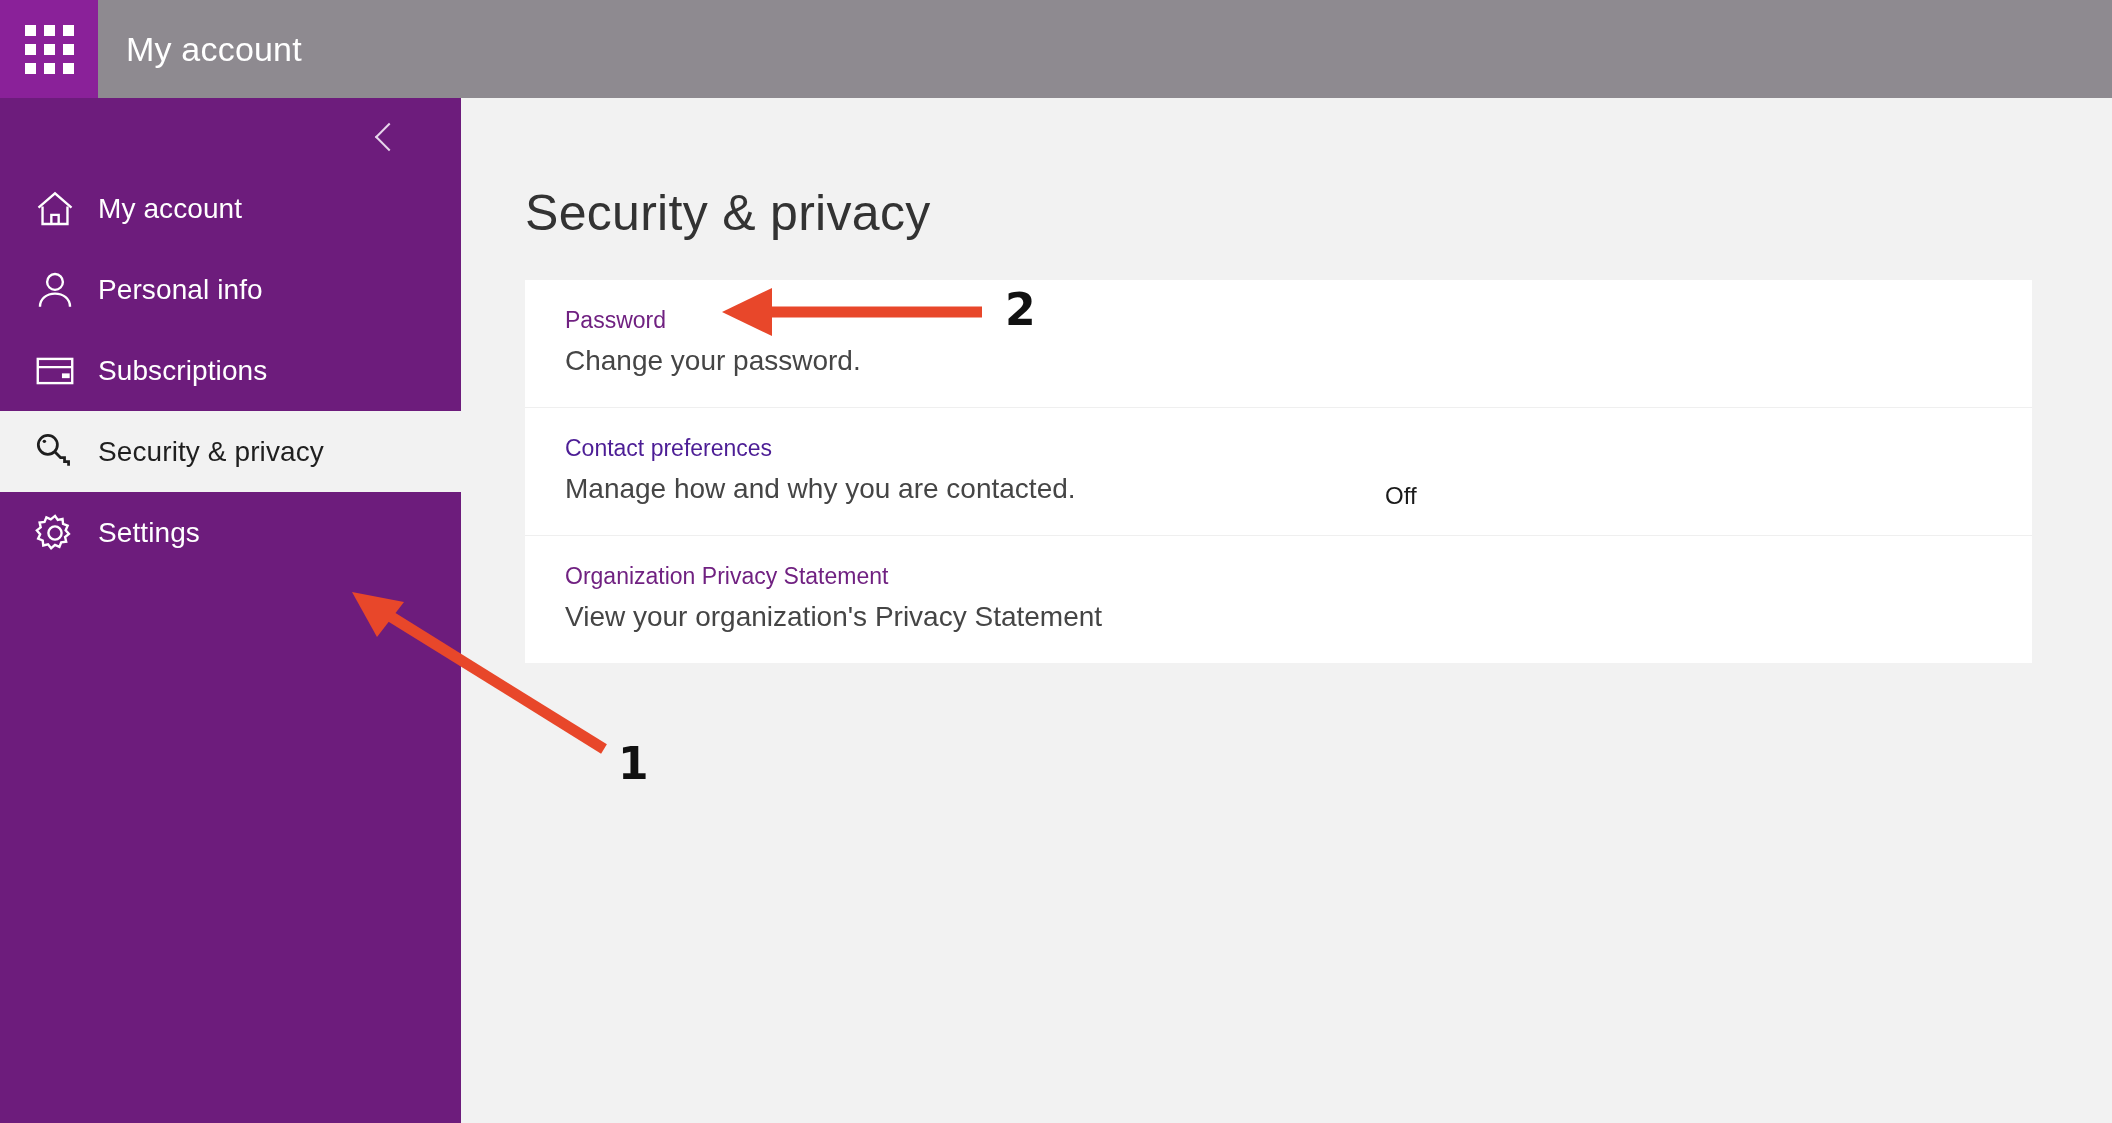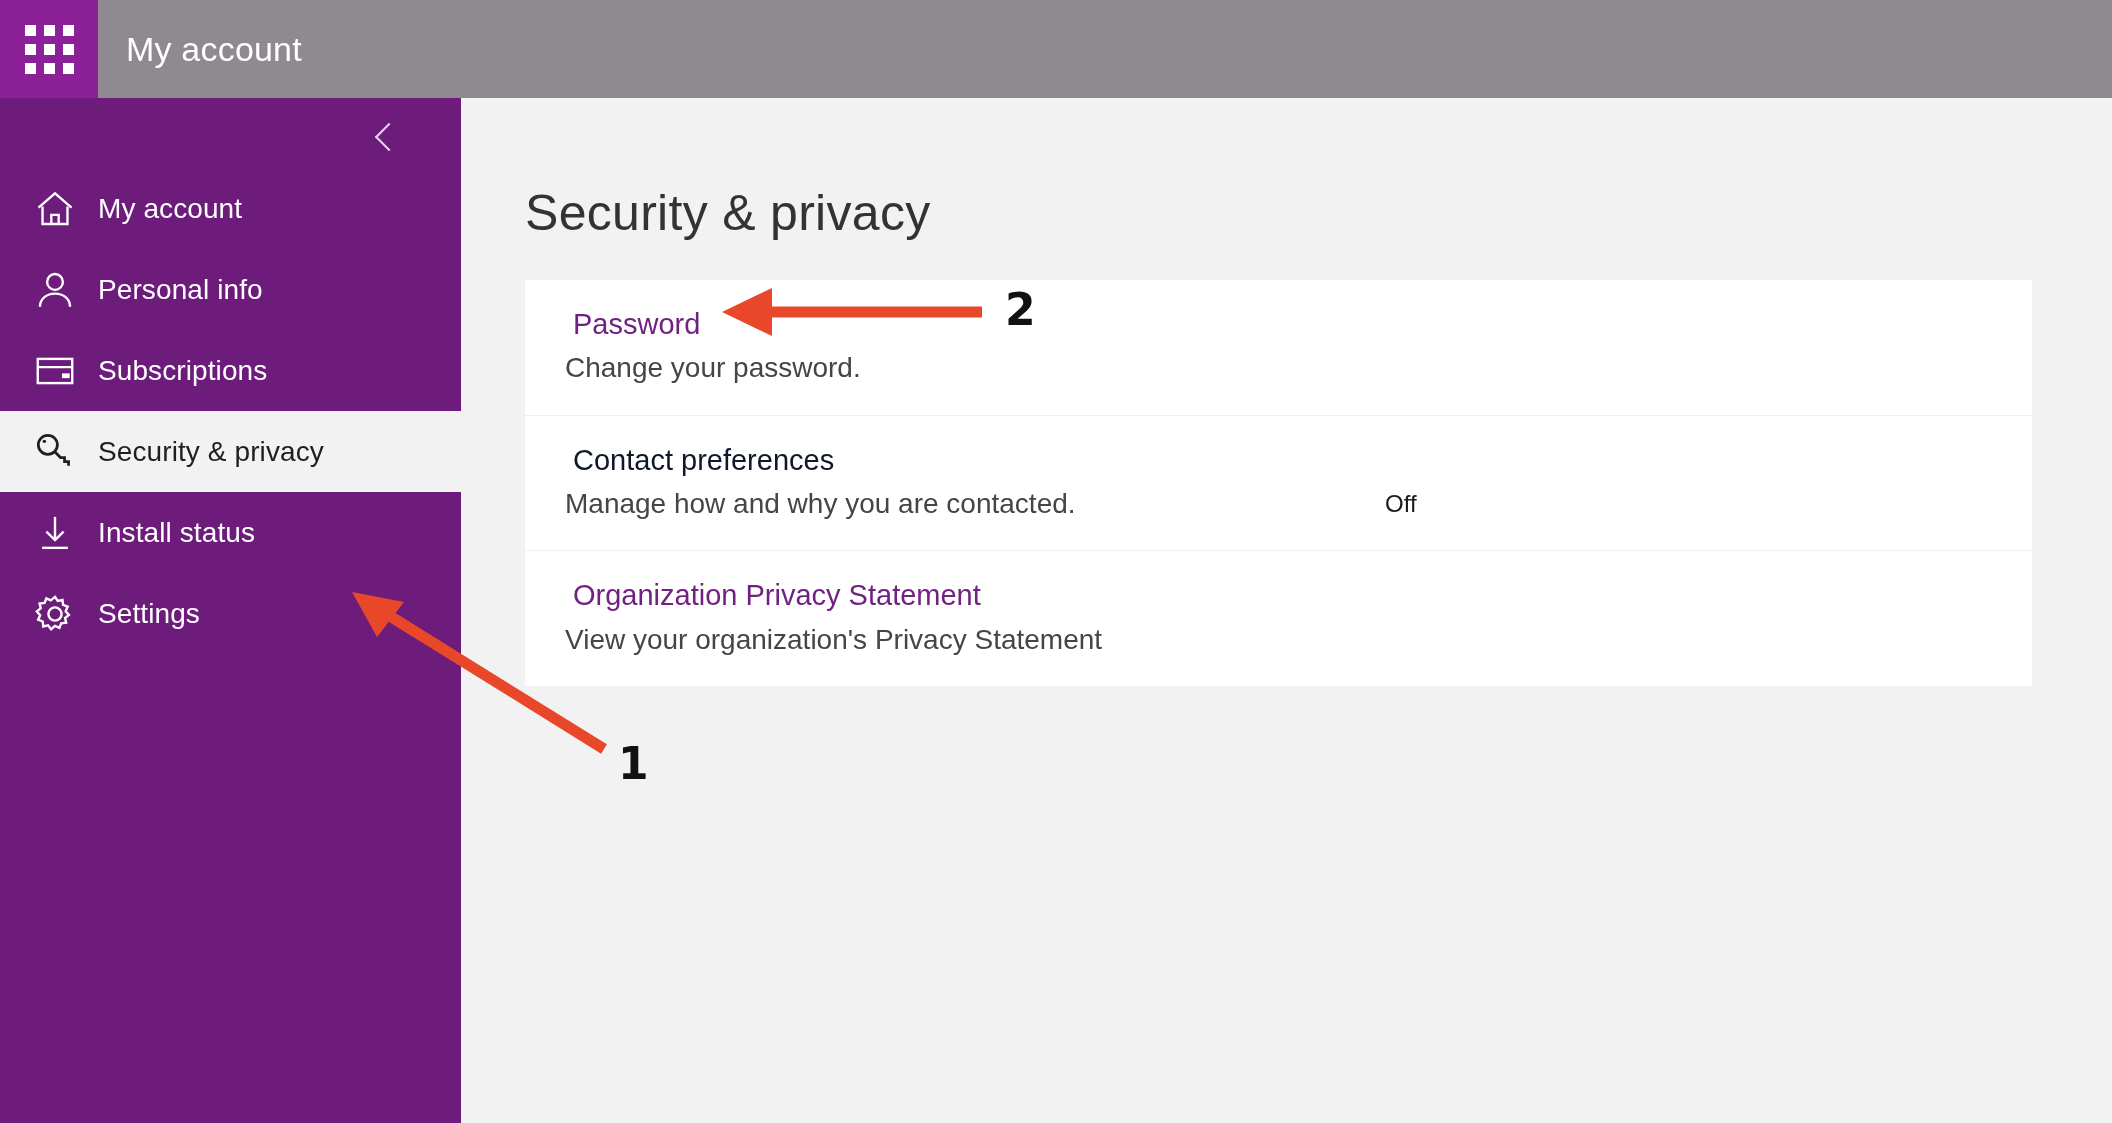--- a/index.html
+++ b/index.html
@@ -153,31 +153,31 @@
   .card {
     background: #ffffff;
     border-bottom: 1.5px solid #efefef;
     padding: 26px 40px 28px 40px;
     box-sizing: border-box;
     position: relative;
     min-height: 116px;
   }
   .card:last-child { border-bottom: none; }
   .card-title {
-    font-size: 29px;
+    font-size: 23px;
     font-weight: 400;
     line-height: 1.25;
-    margin: 0 0 8px 8px;
+    margin: 0 0 8px 0;
     white-space: nowrap;
   }
   .card-title.link {
     color: #702181;
     cursor: pointer;
   }
-  .card-title.plain { color: #0f172a; }
+  .card-title.plain { color: #4c1d95; }
   .card-desc {
     font-size: 28px;
     color: #454545;
     line-height: 1.3;
     white-space: nowrap;
   }
   .card-status {
     position: absolute;
     left: 860px;
     top: 74px;
@@ -271,30 +271,20 @@
         <svg width="44" height="44" viewBox="0 0 24 24" fill="none" stroke="currentColor" stroke-width="1.5">
           <circle cx="8.1" cy="8.1" r="5.2"></circle>
           <circle cx="6.2" cy="6.2" r="0.95" fill="currentColor" stroke="none"></circle>
           <path d="M11.6 11.6 15 15h2.2v2.2h2.2v2.3"></path>
         </svg>
       </span>
       <span class="nav-label">Security &amp; privacy</span>
     </div>
 
 
-    <div class="nav-item">
-      <span class="nav-icon">
-        <svg width="44" height="44" viewBox="0 0 24 24" fill="none" stroke="currentColor" stroke-width="1.3">
-          <path d="M12 3.2v12.4"></path>
-          <path d="M7.3 11.2 12 15.9l4.7-4.7"></path>
-          <path d="M5 20.1h14"></path>
-        </svg>
-      </span>
-      <span class="nav-label">Install status</span>
-    </div>
 
     <div class="nav-item">
       <span class="nav-icon">
         <svg width="44" height="44" viewBox="0 0 24 24" fill="none" stroke="currentColor" stroke-width="1.3">
           <circle cx="12" cy="12" r="3.6"></circle>
           <path d="M12 2.7l1.5 2.2 2.6-.6.3 2.7 2.5 1-1.1 2.5 1.8 2-2.1 1.7.6 2.6-2.7.3-1 2.5-2.4-1.1-2.1 1.8-1.7-2.1-2.6.6-.3-2.7-2.5-1 1.1-2.4-1.8-2.1 2.1-1.7-.6-2.6 2.7-.3 1-2.5 2.4 1.1z"></path>
         </svg>
       </span>
       <span class="nav-label">Settings</span>
     </div>

